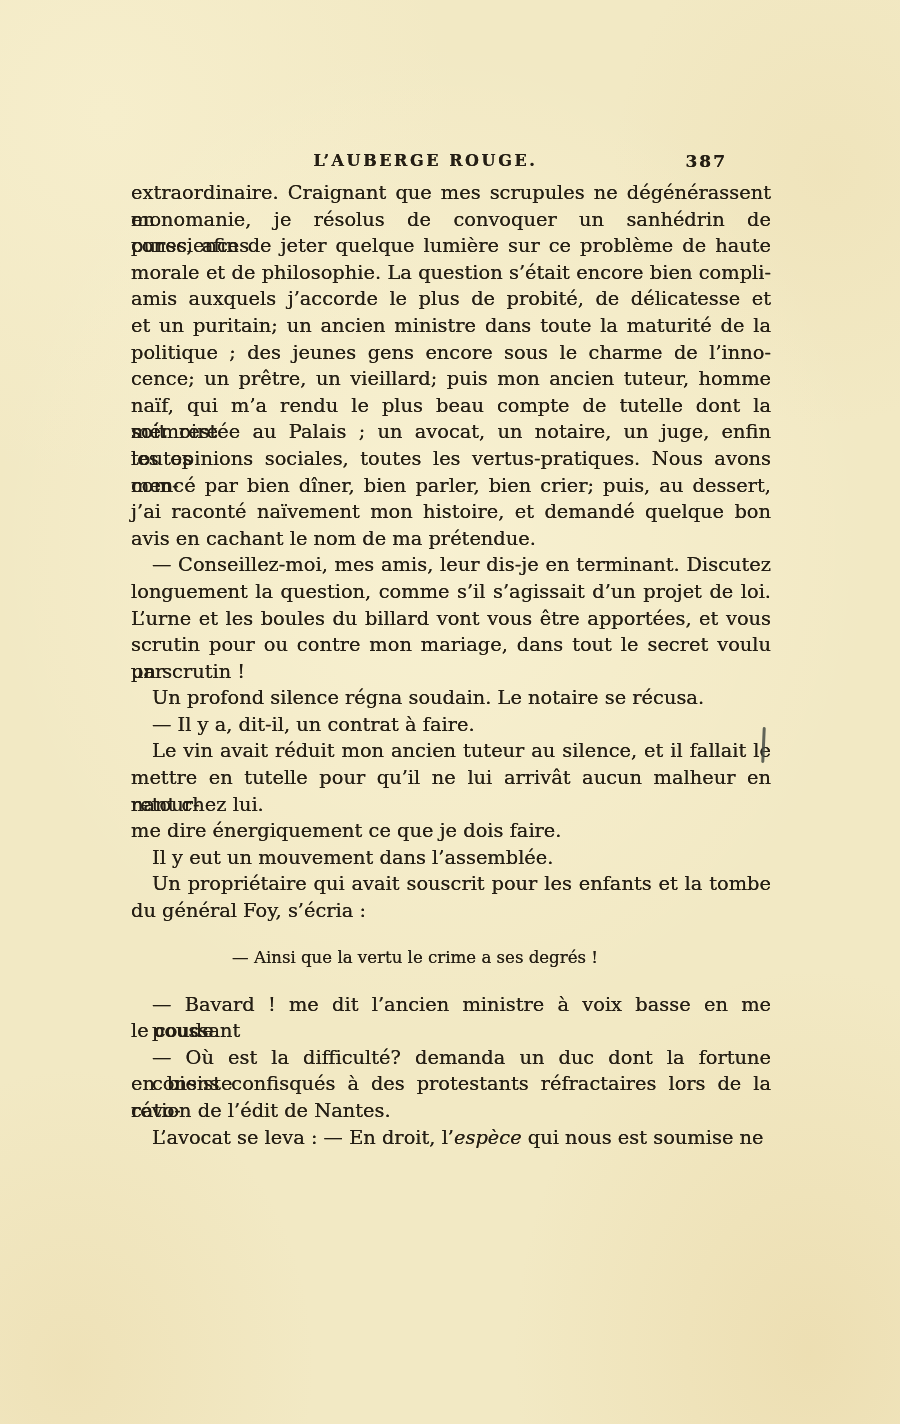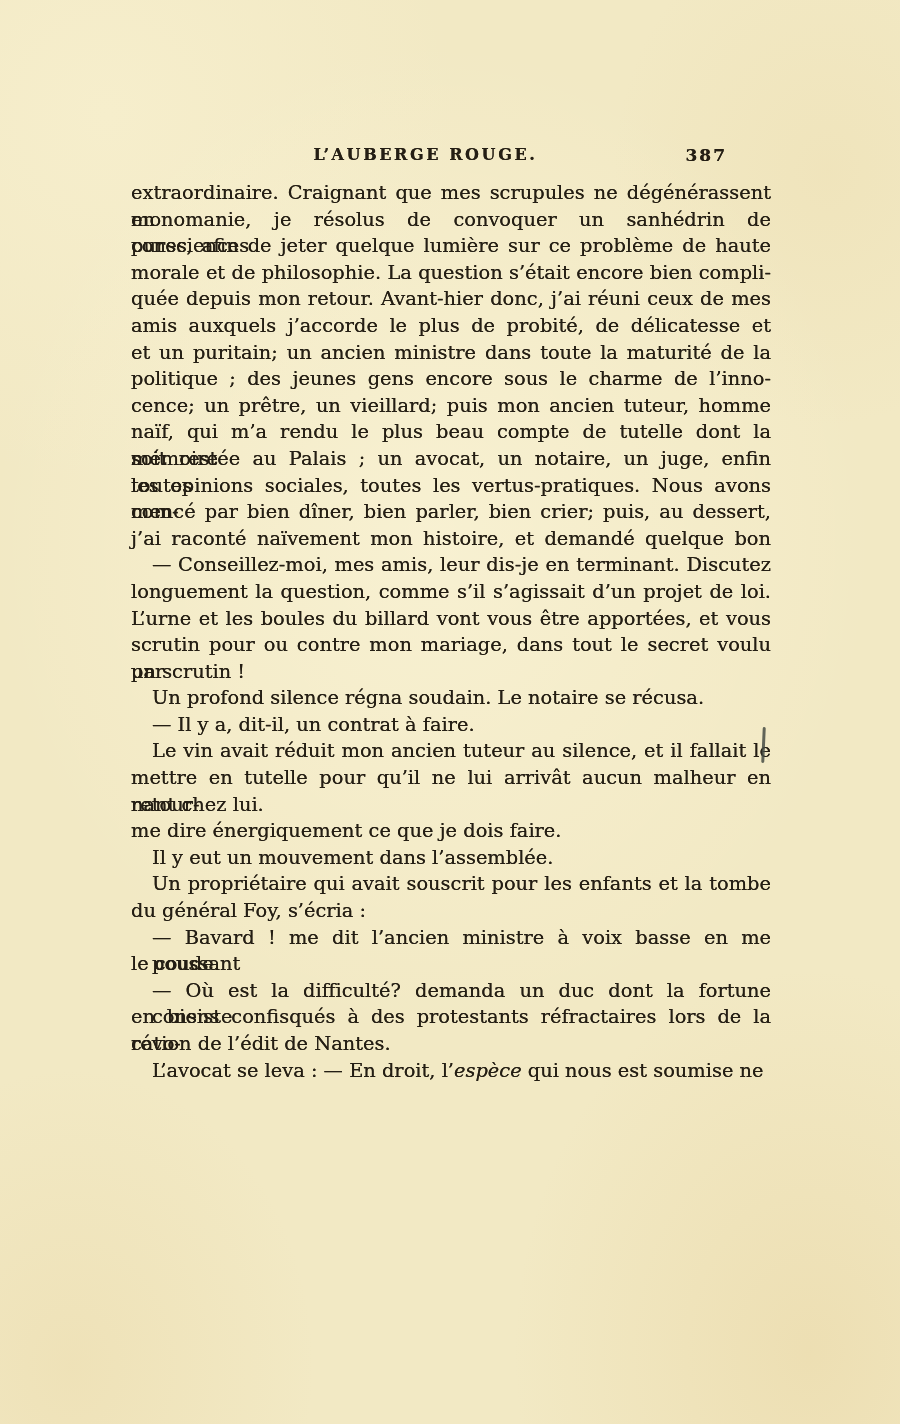--- a/index.html
+++ b/index.html
@@ -11,21 +11,21 @@
     background-color:#f2e9c4;
     background-image:
       radial-gradient(ellipse 70% 50% at 48% 38%, rgba(255,250,226,.45), rgba(255,250,226,0) 70%),
       radial-gradient(ellipse 60% 40% at 12% 8%,  rgba(250,243,212,.5),  rgba(250,243,212,0) 65%),
       radial-gradient(ellipse 55% 45% at 90% 95%, rgba(219,186,118,.22), rgba(219,186,118,0) 60%),
       radial-gradient(ellipse 45% 35% at 8% 96%,  rgba(222,192,128,.18), rgba(222,192,128,0) 60%),
       radial-gradient(ellipse 40% 30% at 92% 12%, rgba(226,200,140,.15), rgba(226,200,140,0) 60%);
     font-family:"DejaVu Serif","Liberation Serif",serif;
     color:#241e14;
   }
-  .header{position:absolute;left:131px;top:145px;width:640px;height:24px;}
+  .header{position:absolute;left:131px;top:151px;width:640px;height:24px;}
   .title{
     position:absolute;left:46%;transform:translateX(-50%);
     font-size:16px;font-weight:bold;letter-spacing:2.6px;white-space:nowrap;
     text-shadow:0 0 .5px rgba(30,24,12,.85);
   }
   .pagenum{
     position:absolute;right:44px;top:0;
     font-size:17px;font-weight:bold;letter-spacing:2px;
     text-shadow:0 0 .5px rgba(30,24,12,.85);
     text-align:right;
@@ -63,44 +63,45 @@
   <div class="header">
     <div class="title">L’AUBERGE ROUGE.</div>
     <div class="pagenum">387</div>
   </div>
 
   <div class="bodytext" id="bodytext">
       <div class="line">extraordinaire. Craignant que mes scrupules ne dégénérassent en</div>
       <div class="line">monomanie, je résolus de convoquer un sanhédrin de consciences</div>
       <div class="line">pures, afin de jeter quelque lumière sur ce problème de haute</div>
       <div class="line">morale et de philosophie. La question s’était encore bien compli-</div>
-      <div class="line">quée depuis mon retour. Avant-hier donc, j’ai réuni ceux de mes</div>
       <div class="line">amis auxquels j’accorde le plus de probité, de délicatesse et</div>
       <div class="line">et un puritain; un ancien ministre dans toute la maturité de la</div>
       <div class="line">politique ; des jeunes gens encore sous le charme de l’inno-</div>
       <div class="line">cence; un prêtre, un vieillard; puis mon ancien tuteur, homme</div>
       <div class="line">naïf, qui m’a rendu le plus beau compte de tutelle dont la mémoire</div>
       <div class="line">soit restée au Palais ; un avocat, un notaire, un juge, enfin toutes</div>
       <div class="line">les opinions sociales, toutes les vertus-pratiques. Nous avons com-</div>
       <div class="line">mencé par bien dîner, bien parler, bien crier; puis, au dessert,</div>
       <div class="line">j’ai raconté naïvement mon histoire, et demandé quelque bon</div>
+      <div class="line last">avis en cachant le nom de ma prétendue.</div>
       <div class="line indent">— Conseillez-moi, mes amis, leur dis-je en terminant. Discutez</div>
       <div class="line">longuement la question, comme s’il s’agissait d’un projet de loi.</div>
       <div class="line">L’urne et les boules du billard vont vous être apportées, et vous</div>
       <div class="line">scrutin pour ou contre mon mariage, dans tout le secret voulu par</div>
       <div class="line last">un scrutin !</div>
       <div class="line last indent">Un profond silence régna soudain. Le notaire se récusa.</div>
       <div class="line last indent">— Il y a, dit-il, un contrat à faire.</div>
       <div class="line indent">Le vin avait réduit mon ancien tuteur au silence, et il fallait le</div>
       <div class="line">mettre en tutelle pour qu’il ne lui arrivât aucun malheur en retour-</div>
       <div class="line last">nant chez lui.</div>
       <div class="line last">me dire énergiquement ce que je dois faire.</div>
       <div class="line last indent">Il y eut un mouvement dans l’assemblée.</div>
       <div class="line indent">Un propriétaire qui avait souscrit pour les enfants et la tombe</div>
       <div class="line last">du général Foy, s’écria :</div>
+      <div class="verse">— Ainsi que la vertu le crime a ses degrés !</div>
       <div class="line indent">— Bavard ! me dit l’ancien ministre à voix basse en me poussant</div>
       <div class="line last">le coude.</div>
       <div class="line indent">— Où est la difficulté? demanda un duc dont la fortune consiste</div>
       <div class="line">en biens confisqués à des protestants réfractaires lors de la révo-</div>
       <div class="line last">cation de l’édit de Nantes.</div>
       <div class="line last indent">L’avocat se leva : — En droit, l’<i>espèce</i> qui nous est soumise ne</div>
     </div>
 
   <div class="ink-mark"></div>
 

